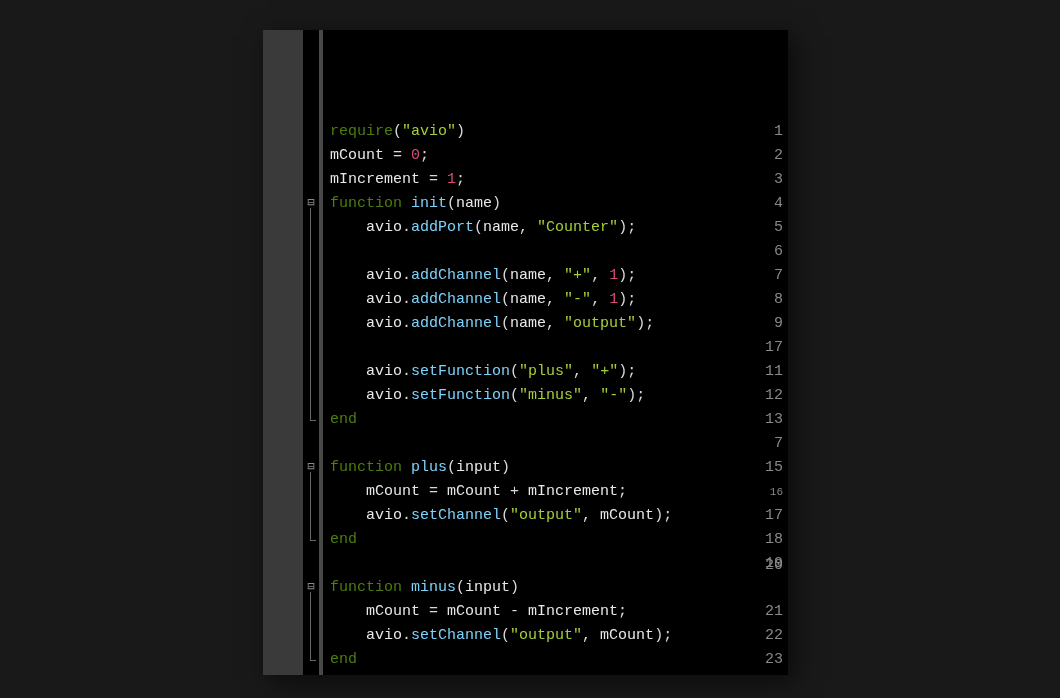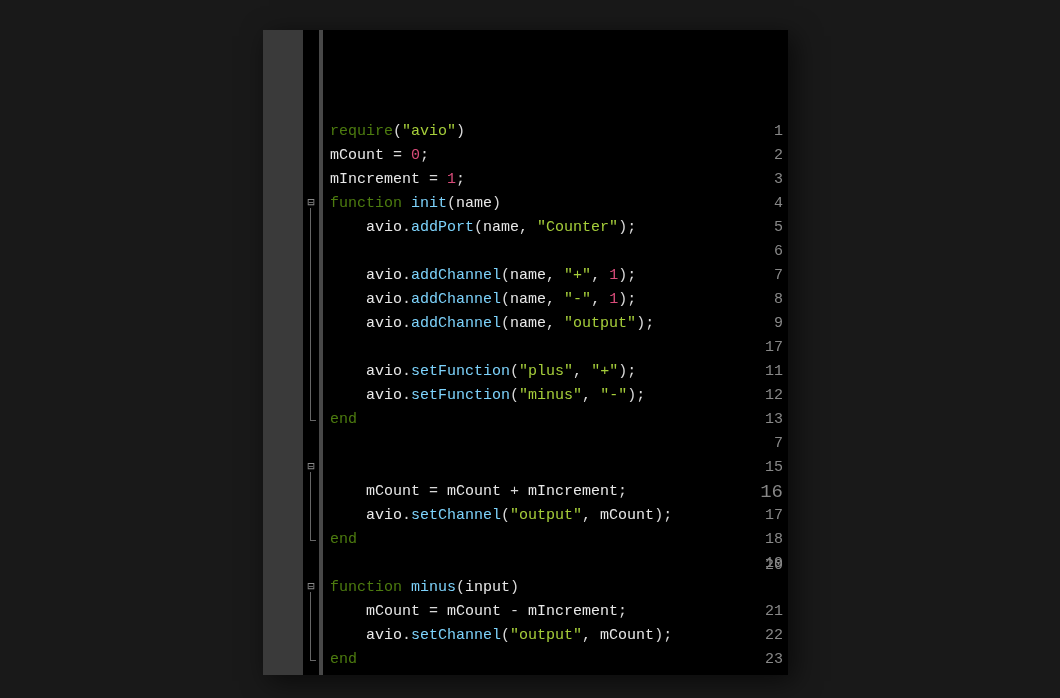--- a/index.html
+++ b/index.html
@@ -107,20 +107,21 @@
       <div class="line" style="top: 186px; left: 4px;"><span class="plain">    </span><span class="id">avio</span><span class="op">.</span><span class="fn">addPort</span><span class="op">(</span><span class="id">name</span><span class="op">, </span><span class="str">"Counter"</span><span class="op">);</span></div>
       <div class="line" style="top: 210px; left: 4px;"></div>
       <div class="line" style="top: 234px; left: 4px;"><span class="plain">    </span><span class="id">avio</span><span class="op">.</span><span class="fn">addChannel</span><span class="op">(</span><span class="id">name</span><span class="op">, </span><span class="str">"+"</span><span class="op">, </span><span class="num">1</span><span class="op">);</span></div>
       <div class="line" style="top: 258px; left: 4px;"><span class="plain">    </span><span class="id">avio</span><span class="op">.</span><span class="fn">addChannel</span><span class="op">(</span><span class="id">name</span><span class="op">, </span><span class="str">"-"</span><span class="op">, </span><span class="num">1</span><span class="op">);</span></div>
       <div class="line" style="top: 282px; left: 4px;"><span class="plain">    </span><span class="id">avio</span><span class="op">.</span><span class="fn">addChannel</span><span class="op">(</span><span class="id">name</span><span class="op">, </span><span class="str">"output"</span><span class="op">);</span></div>
       <div class="line" style="top: 306px; left: 4px;"></div>
       <div class="line" style="top: 330px; left: 4px;"><span class="plain">    </span><span class="id">avio</span><span class="op">.</span><span class="fn">setFunction</span><span class="op">(</span><span class="str">"plus"</span><span class="op">, </span><span class="str">"+"</span><span class="op">);</span></div>
       <div class="line" style="top: 354px; left: 4px;"><span class="plain">    </span><span class="id">avio</span><span class="op">.</span><span class="fn">setFunction</span><span class="op">(</span><span class="str">"minus"</span><span class="op">, </span><span class="str">"-"</span><span class="op">);</span></div>
       <div class="line" style="top: 378px; left: 4px;"><span class="kw">end</span></div>
       <div class="line" style="top: 402px; left: 4px;"></div>
+      <div class="line" style="top: 426px; left: 4px;"><span class="kw">function</span><span class="plain"> </span><span class="fn">plus</span><span class="op">(</span><span class="id">input</span><span class="op">)</span></div>
       <div class="line" style="top: 450px; left: 4px;"><span class="plain">    </span><span class="id">mCount</span><span class="op"> = </span><span class="id">mCount</span><span class="op"> + </span><span class="id">mIncrement</span><span class="op">;</span></div>
       <div class="line" style="top: 474px; left: 4px;"><span class="plain">    </span><span class="id">avio</span><span class="op">.</span><span class="fn">setChannel</span><span class="op">(</span><span class="str">"output"</span><span class="op">, </span><span class="id">mCount</span><span class="op">);</span></div>
       <div class="line" style="top: 498px; left: 4px;"><span class="kw">end</span></div>
       <div class="line" style="top: 522px; left: 4px;"></div>
       <div class="line" style="top: 546px; left: 4px;"><span class="kw">function</span><span class="plain"> </span><span class="fn">minus</span><span class="op">(</span><span class="id">input</span><span class="op">)</span></div>
       <div class="line" style="top: 570px; left: 4px;"><span class="plain">    </span><span class="id">mCount</span><span class="op"> = </span><span class="id">mCount</span><span class="op"> - </span><span class="id">mIncrement</span><span class="op">;</span></div>
       <div class="line" style="top: 594px; left: 4px;"><span class="plain">    </span><span class="id">avio</span><span class="op">.</span><span class="fn">setChannel</span><span class="op">(</span><span class="str">"output"</span><span class="op">, </span><span class="id">mCount</span><span class="op">);</span></div>
       <div class="line" style="top: 618px; left: 4px;"><span class="kw">end</span></div>
     </div>
   <div id="gutter-nums">
@@ -132,21 +133,21 @@
       <div class="ln" style="top: 210px; position: absolute; height: 24px; line-height: 24px; font-size: 15px;">6</div>
       <div class="ln" style="top: 234px; position: absolute; height: 24px; line-height: 24px; font-size: 15px;">7</div>
       <div class="ln" style="top: 258px; position: absolute; height: 24px; line-height: 24px; font-size: 15px;">8</div>
       <div class="ln" style="top: 282px; position: absolute; height: 24px; line-height: 24px; font-size: 15px;">9</div>
       <div class="ln" style="top: 306px; position: absolute; height: 24px; line-height: 24px; font-size: 15px;">17</div>
       <div class="ln" style="top: 330px; position: absolute; height: 24px; line-height: 24px; font-size: 15px;">11</div>
       <div class="ln" style="top: 354px; position: absolute; height: 24px; line-height: 24px; font-size: 15px;">12</div>
       <div class="ln" style="top: 378px; position: absolute; height: 24px; line-height: 24px; font-size: 15px;">13</div>
       <div class="ln" style="top: 402px; position: absolute; height: 24px; line-height: 24px; font-size: 15px;">7</div>
       <div class="ln" style="top: 426px; position: absolute; height: 24px; line-height: 24px; font-size: 15px;">15</div>
-      <div class="ln" style="top: 450px; position: absolute; height: 24px; line-height: 24px; font-size: 19px;">16</div>
+      <div class="ln" style="top: 450px; position: absolute; height: 24px; line-height: 24px; font-size: 11px;">16</div>
       <div class="ln" style="top: 474px; position: absolute; height: 24px; line-height: 24px; font-size: 15px;">17</div>
       <div class="ln" style="top: 498px; position: absolute; height: 24px; line-height: 24px; font-size: 15px;">18</div>
       <div class="ln" style="top: 522px; position: absolute; height: 24px; line-height: 24px; font-size: 15px;">19</div>
       <div class="ln" style="top: 524px; position: absolute; height: 24px; line-height: 24px; font-size: 15px;">20</div>
       <div class="ln" style="top: 570px; position: absolute; height: 24px; line-height: 24px; font-size: 15px;">21</div>
       <div class="ln" style="top: 594px; position: absolute; height: 24px; line-height: 24px; font-size: 15px; text-align: right;">22</div>
       <div class="ln" style="top: 618px; position: absolute; height: 24px; line-height: 24px; font-size: 15px;">23</div>
     </div>
   <div id="fold-markers">
       <div class="fold-marker" style="top: 168px;">⊟</div>

